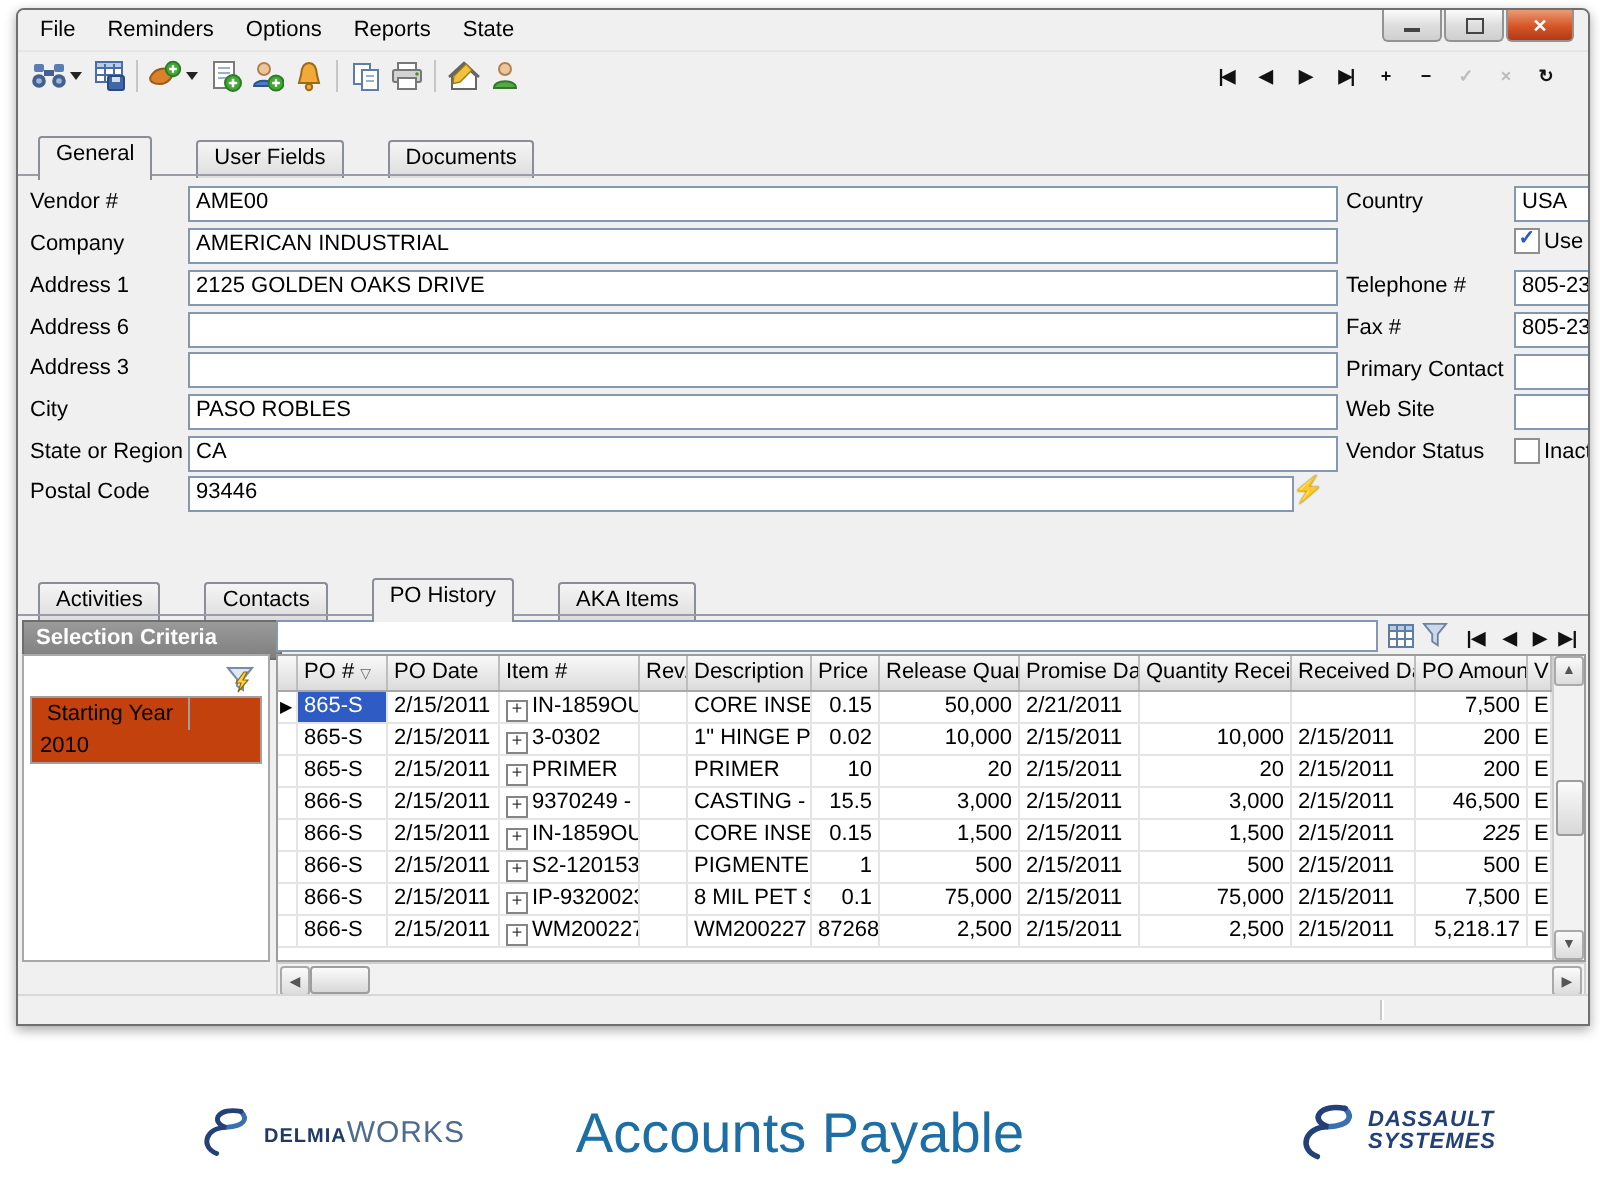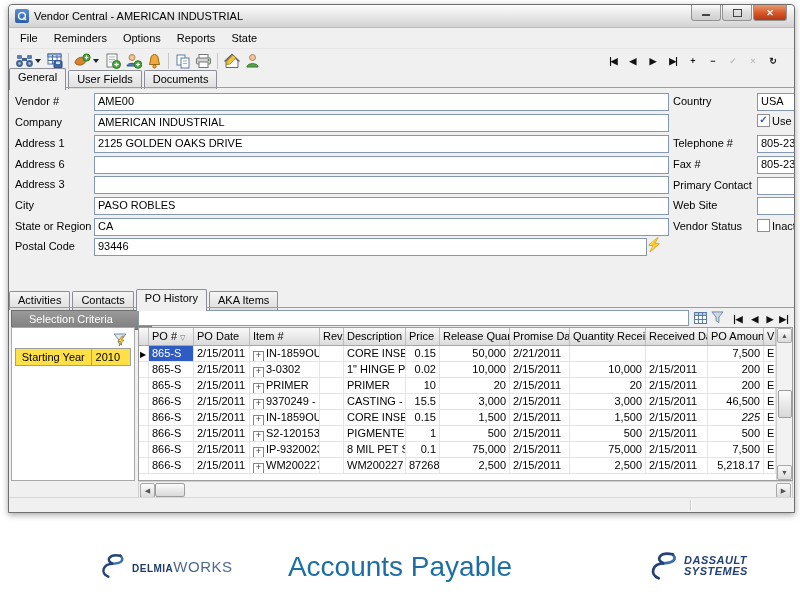--- a/index.html
+++ b/index.html
@@ -26,40 +26,40 @@
   .toolbar{height:23px;display:flex;align-items:center;padding:0 5px;gap:1px;border-top:1px solid #e6e6e6;}
   .tbtn{width:21px;height:19px;display:flex;align-items:center;justify-content:center;}
   .tsep{width:1px;height:16px;background:#c6c6c6;margin:0 3px;}
   .drop{width:0;height:0;border-left:3px solid transparent;border-right:3px solid transparent;border-top:4px solid #222;margin:0 3px 0 0;}
   .recnav{margin-left:auto;display:flex;align-items:center;gap:0;padding-right:6px;}
   .nb{min-width:18px;text-align:center;font-size:9px;font-weight:bold;color:#111;padding:2px 1px;}
   .nb.dis{color:#bdbdbd;}
   .nb.wide{letter-spacing:-1px;}
 
   
-  .tabstrip{position:absolute;left:0;display:flex;align-items:flex-end;}
+  .tabstrip{position:absolute;left:10px;display:flex;align-items:flex-end;gap:20px;}
   .tab{height:15px;padding:2px 8px 1px;border:1px solid #8b8e96;border-bottom:none;margin-right:2px;
        background:linear-gradient(#f5f5f5,#dddddd);border-radius:2px 2px 0 0;white-space:nowrap;}
   .tab.active{background:#f0f0f0;height:18px;position:relative;z-index:2;margin-bottom:-1px;}
   .pageline{position:absolute;left:0;right:0;border-top:1px solid #9a9da5;}
 
   
   .flabel{position:absolute;white-space:nowrap;}
   .ibox{position:absolute;height:14px;background:#fff;border:1px solid #8499b1;padding:1px 3px;
         line-height:13px;overflow:hidden;white-space:nowrap;}
   .cb{position:absolute;width:11px;height:11px;background:#fff;border:1px solid #8f8f8f;text-align:center;
       line-height:9px;font-size:10px;font-weight:bold;color:#2b57c4;}
   .cblabel{position:absolute;white-space:nowrap;}
   .bolt{position:absolute;font-size:13px;color:#e9a800;text-shadow:0 0 1px #7a5c00;}
 
   
   .selhdr{position:absolute;left:2px;width:122px;height:16px;background:linear-gradient(#9a9a9a,#7f7f7f);
-          border:1px solid #6e6e6e;color:#fff;font-weight:normal;padding:2px 0 0 17px;}
+          border:1px solid #6e6e6e;color:#fff;font-weight:bold;padding:2px 0 0 6px;}
   .selpanel{position:absolute;left:2px;width:122px;background:#fff;border:1px solid #a8a8a8;}
-  .scrow{position:absolute;display:flex;border:1px solid #9f9f9f;background:#fde047;}
+  .scrow{position:absolute;display:flex;border:1px solid #9f9f9f;background:#c2410c;flex-direction:column;}
   .scc{padding:2px 4px;border-right:1px solid #9f9f9f;overflow:hidden;white-space:nowrap;}
   .filterbar{position:absolute;height:14px;background:#fff;border:1px solid #8499b1;}
   .minibtn{position:absolute;width:15px;height:15px;display:flex;align-items:center;justify-content:center;}
 
   
   .grid{position:absolute;background:#fff;border:1px solid #9c9c9c;overflow:hidden;}
   .ghead{display:flex;height:17px;background:linear-gradient(#f9f9f9,#dbdbdb);border-bottom:1px solid #a8a8a8;}
   .gh{border-right:1px solid #bdbdbd;padding:2px 3px 0;overflow:hidden;white-space:nowrap;box-sizing:border-box;flex:none;}
   .grow{display:flex;height:15px;border-bottom:1px solid #e4e4e4;}
   .gc{border-right:1px solid #e4e4e4;padding:1px 3px 0;overflow:hidden;white-space:nowrap;box-sizing:border-box;flex:none;}
@@ -97,29 +97,20 @@
           <div class="minglyph"></div>
         </div>
       <div class="wb">
           <div class="maxglyph"></div>
         </div>
       <div class="wb close">
           <span>✕</span>
         </div>
     </div>
 
-    <div class="titlebar">
-      <div class="appicon">
-        <svg width="10" height="10" viewBox="0 0 10 10">
-            <circle cx="5" cy="5" r="3.4" fill="none" stroke="#fff" stroke-width="1.4"></circle>
-            <path d="M6.5,6.5 L9,9" stroke="#fff" stroke-width="1.6"></path>
-          </svg>
-      </div>
-      <span class="title">Vendor Central - AMERICAN INDUSTRIAL</span>
-    </div>
 
     <div class="menubar" id="menubar">
         <div class="menu-item">File</div>
         <div class="menu-item">Reminders</div>
         <div class="menu-item">Options</div>
         <div class="menu-item">Reports</div>
         <div class="menu-item">State</div>
       </div>
 
     <div class="toolbar">

